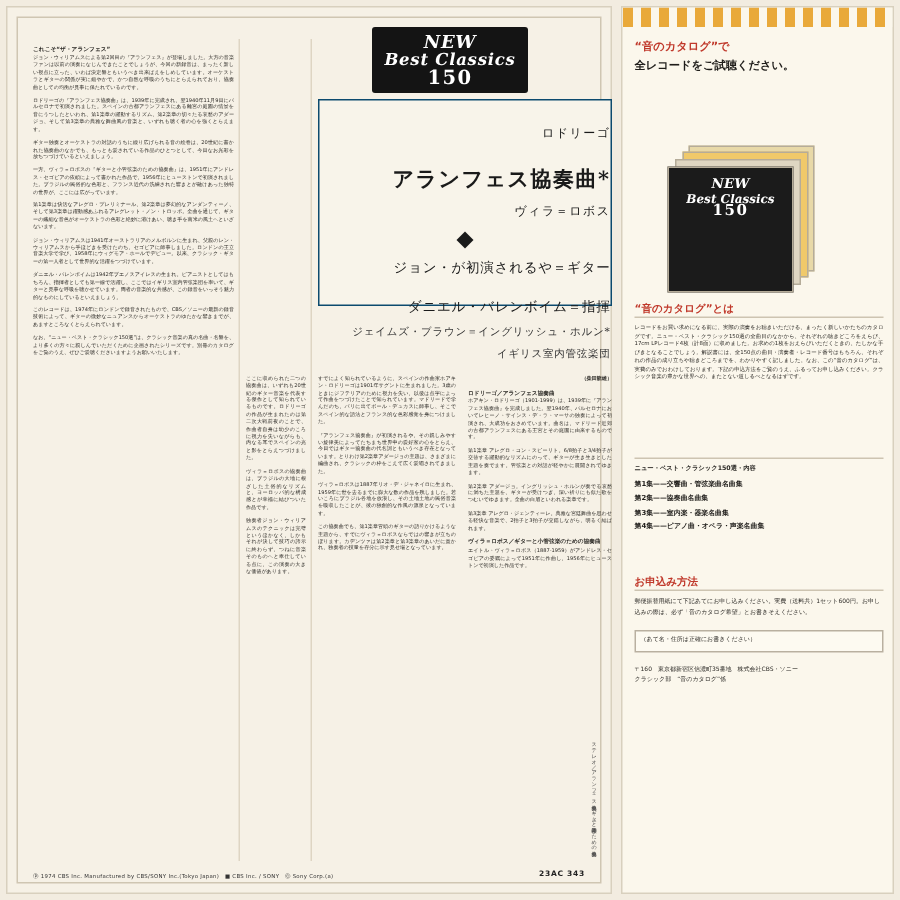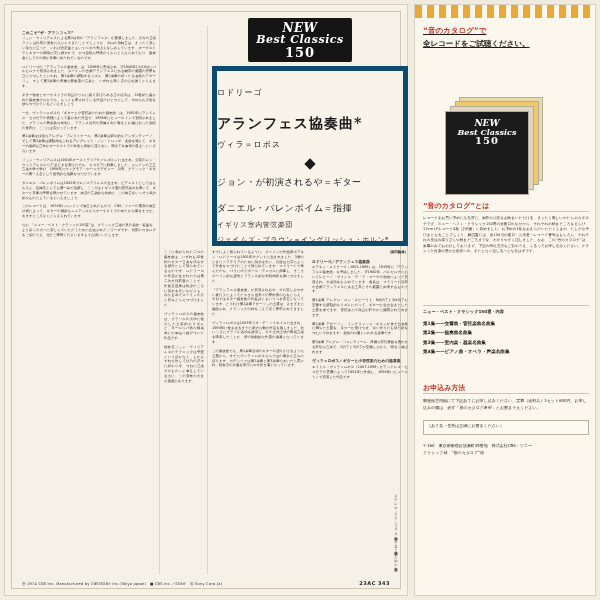--- a/index.html
+++ b/index.html
@@ -33,25 +33,25 @@
     border-radius:2px;
     display:flex;flex-direction:column;align-items:center;justify-content:center;
     font-family:"DejaVu Serif","Liberation Serif",serif;
     line-height:1.0;
   }
   .logo-box .l1{font-size:12px;font-style:italic;font-weight:bold;letter-spacing:.5px;}
   .logo-box .l2{font-size:11px;font-style:italic;font-weight:bold;letter-spacing:.5px;}
   .logo-box .l3{font-size:13px;font-weight:bold;letter-spacing:1px;margin-top:1px;}
 
   .title-card{
-    position:absolute;left:200px;top:54px;width:196px;height:180px;
-    border:5px solid #0c4a6e;
+    position:absolute;left:200px;top:54px;width:196px;height:138px;
+    border:1px solid #0c4a6e;
     background:#f8f4ea;
     box-sizing:border-box;
-    text-align:left;
+    text-align:right;
     font-family:"DejaVu Serif","Liberation Serif",serif;
     color:#1a1a1a;
     padding-top:10px;
   }
   .tc-sm{font-size:8px;letter-spacing:1px;margin-top:6px;}
   .tc-big{font-size:14px;font-weight:bold;letter-spacing:1px;margin-top:17px;}
   .tc-big2{font-size:12px;font-weight:bold;letter-spacing:.5px;margin-top:3px;line-height:1.25;}
   .tc-div{width:8px;height:8px;margin:10px auto 8px;transform:rotate(45deg);background:#1a1a1a;}
   .tc-perf{font-size:9px;margin-top:5px;letter-spacing:.5px;}
   .tc-perf2{font-size:9px;margin-top:13px;letter-spacing:.5px;}
@@ -99,21 +99,21 @@
     border:1px solid #d8d0be;
     box-sizing:border-box;
     overflow:hidden;
   }
   .stripe{
     position:absolute;left:0;top:0;width:100%;height:13px;
     background:repeating-linear-gradient(90deg,#e9a93a 0 7px,#fbf7ec 7px 12px);
   }
   .r-head{
     position:absolute;left:8px;top:20px;width:166px;
-    font-size:7.5px;line-height:1.7;color:#1f1d1a;font-weight:bold;text-decoration:underline;
+    font-size:7.5px;line-height:1.7;color:#1f1d1a;font-weight:bold;
   }
   .r-head .accent{color:#c0392b;}
   .cover-art{
     position:absolute;left:30px;top:92px;width:96px;height:96px;
   }
   .cv{position:absolute;border:1px solid #b5ac99;}
   .cv4{left:14px;top:0;width:82px;height:82px;background:#e8d9a8;}
   .cv3{left:10px;top:4px;width:82px;height:82px;background:#f0c96a;}
   .cv2{left:5px;top:9px;width:82px;height:82px;background:#dfd6c2;}
   .cv1{left:0;top:14px;width:82px;height:82px;background:#1b1b1b;color:#fff;}
@@ -167,22 +167,22 @@
         <span class="l3">150</span>
       </div>
 
       <div class="title-card">
         <div class="tc-sm">ロドリーゴ</div>
         <div class="tc-big">アランフェス協奏曲*</div>
         <div class="tc-sm">ヴィラ＝ロボス</div>
         <div class="tc-div"></div>
         <div class="tc-perf">ジョン・が初演されるや＝ギター</div>
         <div class="tc-perf2">ダニエル・バレンボイム＝指揮</div>
+        <div class="tc-small">ジェイムズ・ブラウン＝イングリッシュ・ホルン*</div>
         <div class="tc-small">イギリス室内管弦楽団</div>
-        <div class="tc-small">ジェイムズ・ブラウン＝イングリッシュ・ホルン*</div>
       </div>
 
       <div class="col colA">
         <span class="hd">これこそ“ザ・アランフェス”</span>
         <p>ジョン・ウィリアムスによる第2回目の『アランフェス』が登場しました。大方の音楽ファンは以前の演奏になじんできたことでしょうが、今回の新録音は、まったく新しい視点に立った、いわば決定盤ともいうべき出来ばえをしめしています。オーケストラとギターの関係が実に細やかで、かつ自然な呼吸のうちにとらえられており、協奏曲としての均衡が見事に保たれているのです。</p>
         <p>ロドリーゴの『アランフェス協奏曲』は、1939年に完成され、翌1940年11月9日にバルセロナで初演されました。スペインの古都アランフェスにある離宮の庭園の情景を音にうつしたといわれ、第1楽章の躍動するリズム、第2楽章の切々たる哀愁のアダージョ、そして第3楽章の典雅な舞曲風の音楽と、いずれも聴く者の心を強くとらえます。</p>
         <p>ギター独奏とオーケストラの対話のうちに繰り広げられる音の絵巻は、20世紀に書かれた協奏曲のなかでも、もっとも愛されている作品のひとつとして、今日なお光彩を放ちつづけているといえましょう。</p>
         <p>一方、ヴィラ＝ロボスの『ギターと小管弦楽のための協奏曲』は、1951年にアンドレス・セゴビアの依頼によって書かれた作品で、1956年にヒューストンで初演されました。ブラジルの民俗的な色彩と、フランス近代の洗練された響きとが融けあった独特の世界が、ここには広がっています。</p>
         <p>第1楽章は快活なアレグロ・プレリミナール、第2楽章は夢幻的なアンダンティーノ、そして第3楽章は躍動感あふれるアレグレット・ノン・トロッポ。全曲を通じて、ギターの繊細な音色がオーケストラの色彩と絶妙に溶けあい、聴き手を南米の風土へといざないます。</p>
         <p>ジョン・ウィリアムスは1941年オーストラリアのメルボルンに生まれ、父親のレン・ウィリアムスから手ほどきを受けたのち、セゴビアに師事しました。ロンドンの王立音楽大学で学び、1958年にウィグモア・ホールでデビュー。以来、クラシック・ギターの第一人者として世界的な活躍をつづけています。</p>

